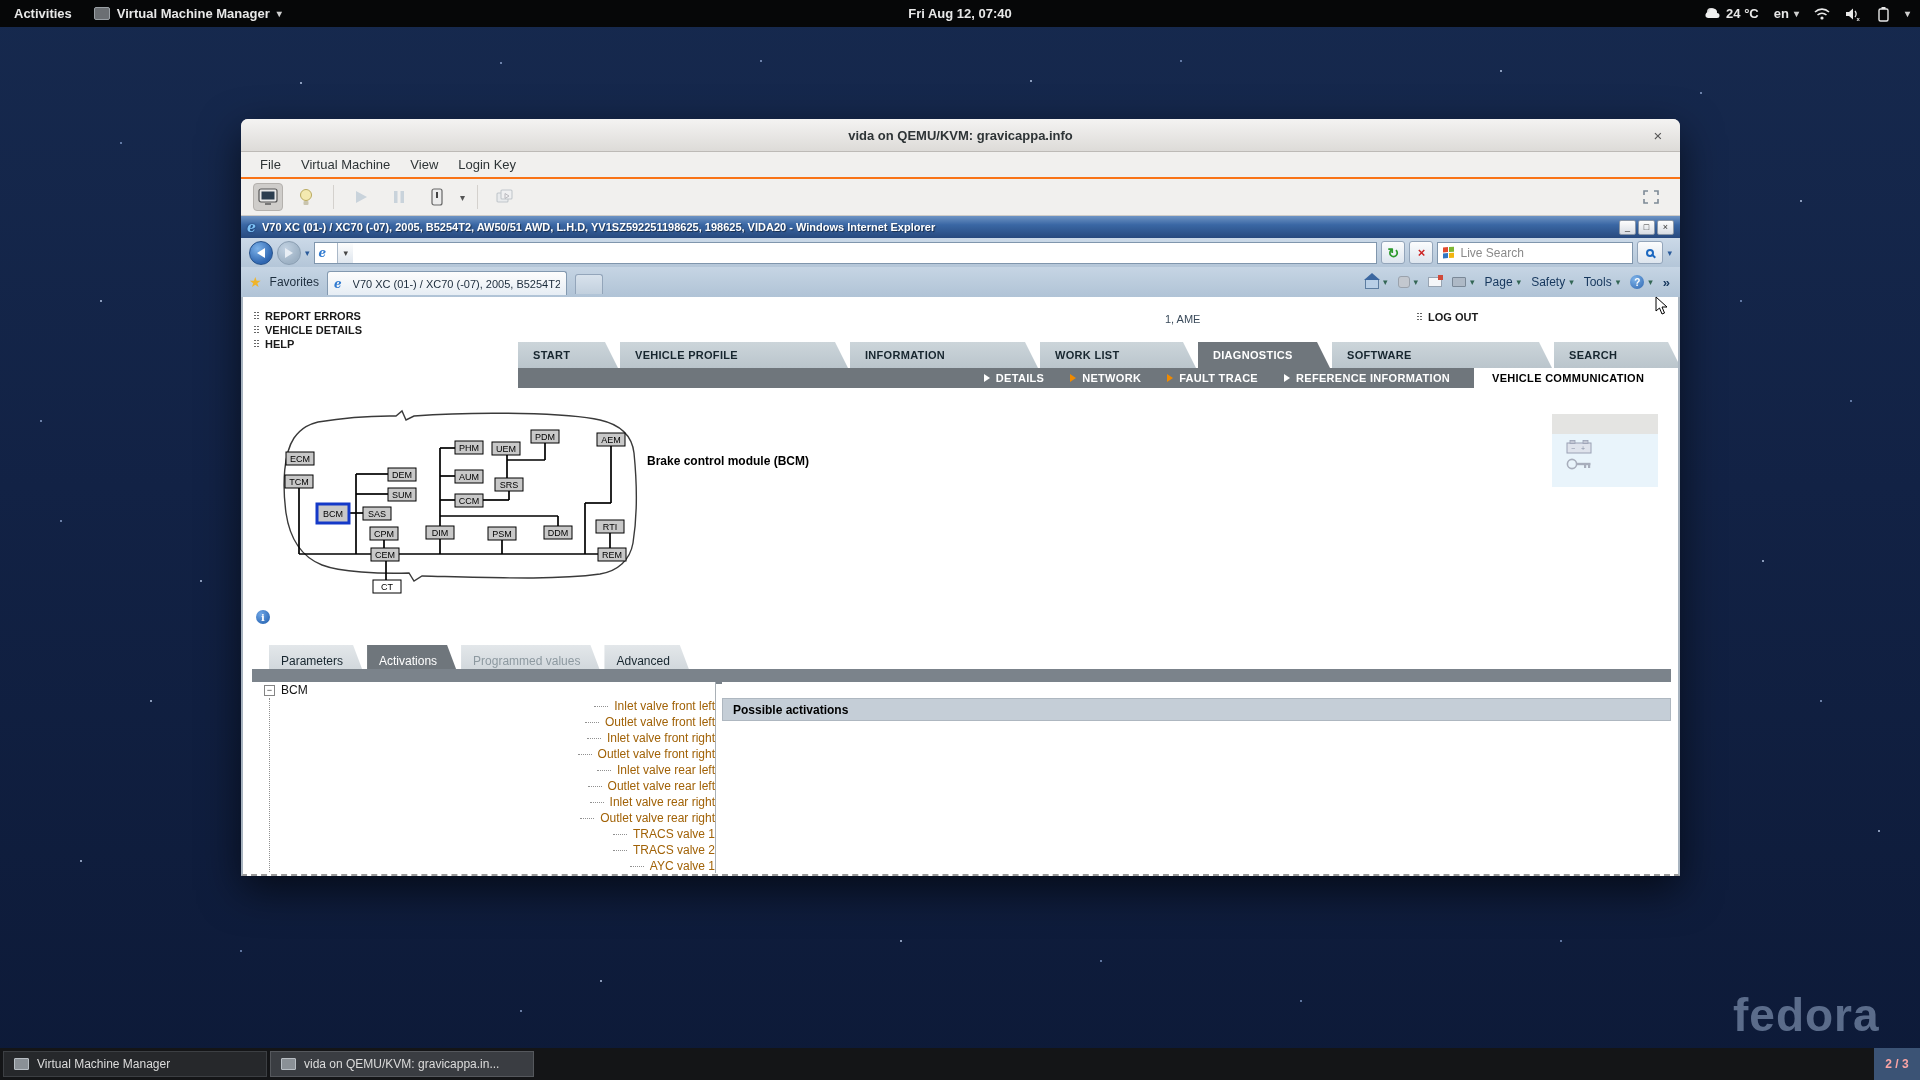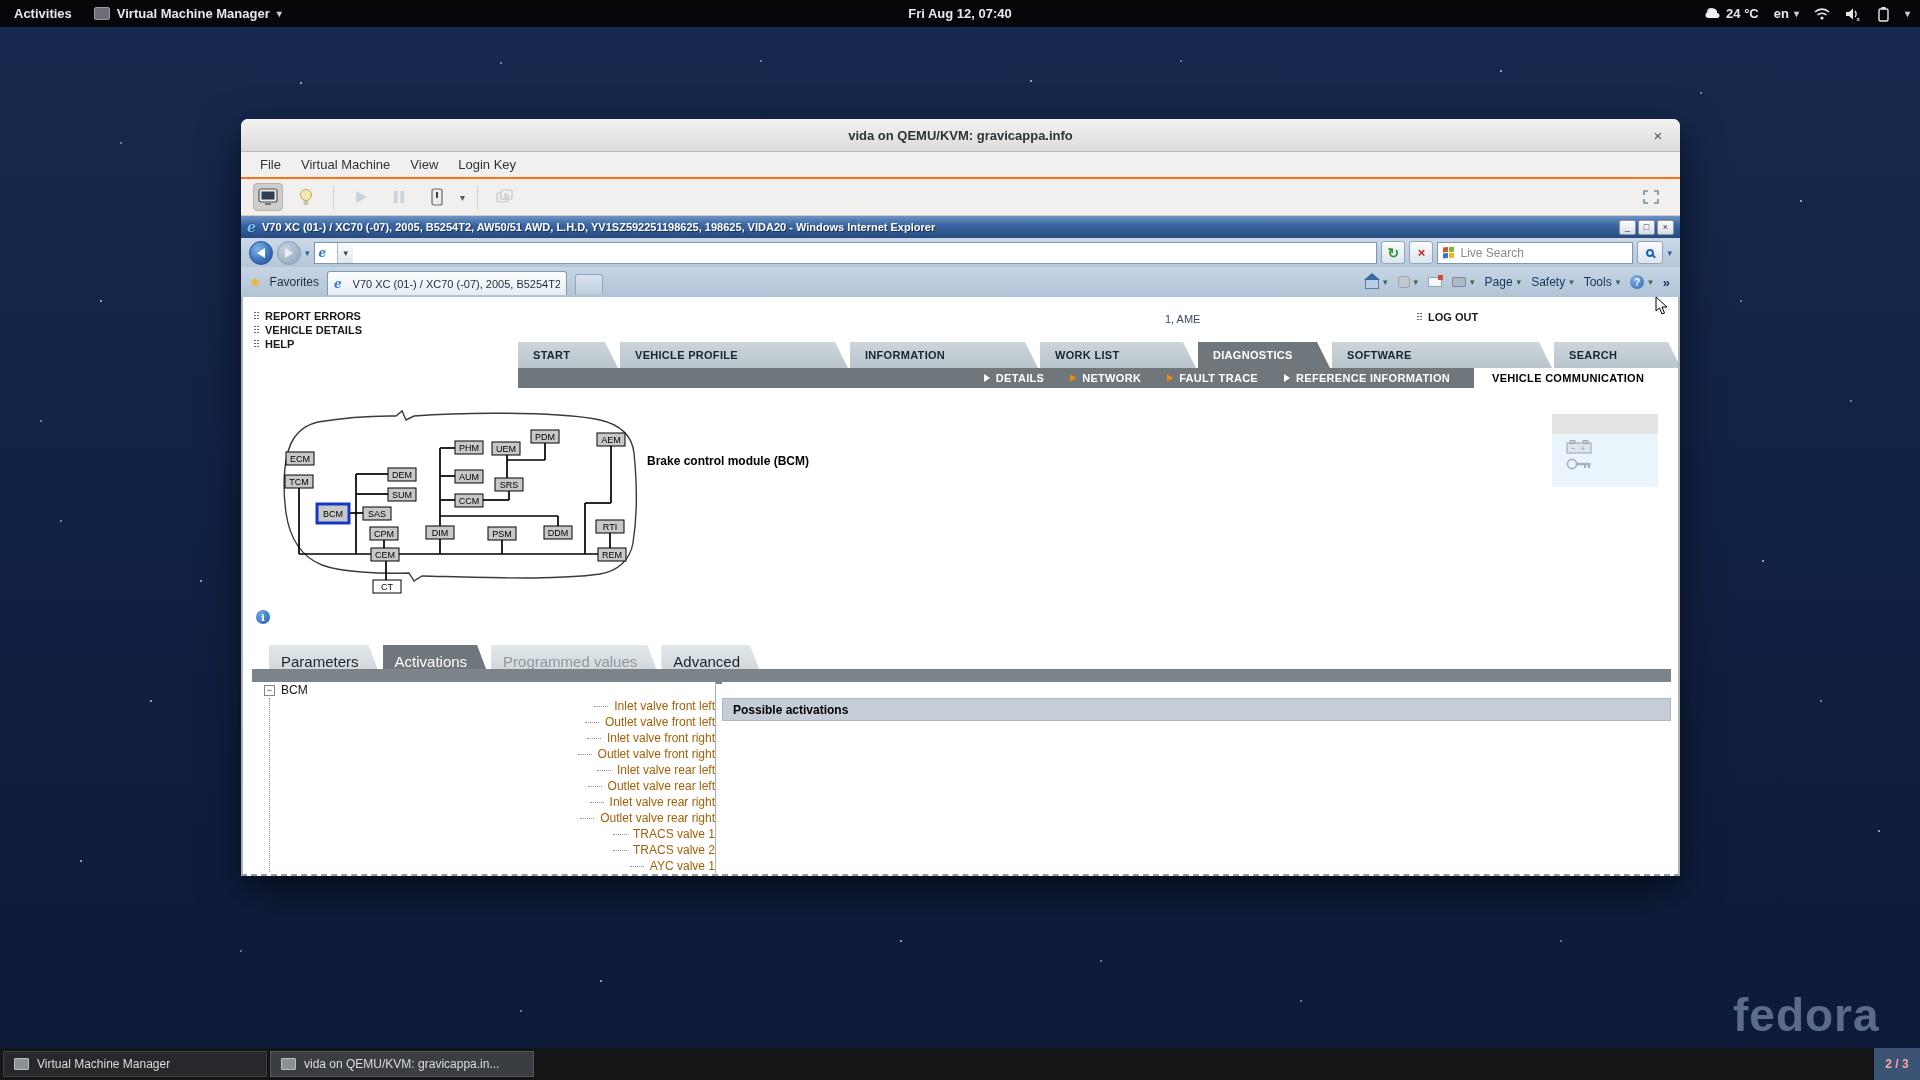--- a/index.html
+++ b/index.html
@@ -147,21 +147,21 @@
   .status-widget { position:absolute; left:1309px; top:117px; width:106px; height:73px; }
   .sw-head { height:20px; background:#e4e4e2; }
   .sw-body { height:53px; background:#e9f4fb; padding:5px 0 0 14px; display:flex; flex-direction:column; gap:3px; }
 
   .diagram-wrap { position:absolute; left:27px; top:111px; width:380px; height:200px; }
   .info-ico { position:absolute; left:13px; top:313px; width:14px; height:14px; border-radius:50%;
     background:radial-gradient(circle at 35% 30%,#6fa6e6,#1d5bab); color:#fff; font-size:10px; font-weight:bold;
     font-family:"DejaVu Serif", serif; display:flex; align-items:center; justify-content:center; }
 
   .detail-tabs { position:absolute; left:26px; top:348px; height:24px; display:flex; }
-  .dtab { height:32px; margin-right:2px; background:linear-gradient(#e3e7ea,#ccd3d8); color:#17262f; font-size:15px;
+  .dtab { height:32px; margin-right:2px; background:linear-gradient(#e3e7ea,#ccd3d8); color:#17262f; font-size:12px;
     display:flex; align-items:center; padding:0 22px 0 12px;
     clip-path:polygon(0 0, calc(100% - 12px) 0, 100% 100%, 0 100%); }
   .dtab.active { background:#6f767c; color:#fff; }
   .dtab.disabled { color:#8d99a0; }
   .detail-bar { position:absolute; left:9px; top:372px; width:1419px; height:15px; background:#7b838b; }
 
   .tree-panel { position:absolute; left:9px; top:385px; width:464px; height:191px; background:#fff;
     border-right:1px solid #a9b0b6; overflow:hidden; }
   .tree-root { display:flex; align-items:center; gap:6px; height:16px; padding-left:12px; font-size:12px; }
   .expander { width:11px; height:11px; border:1px solid #848484; background:#fff; font-size:9px; line-height:9px;

